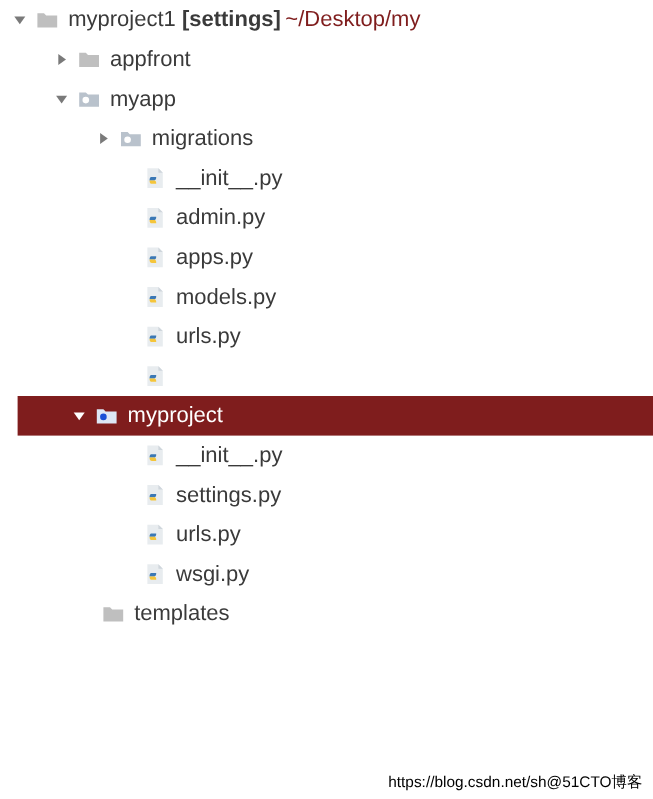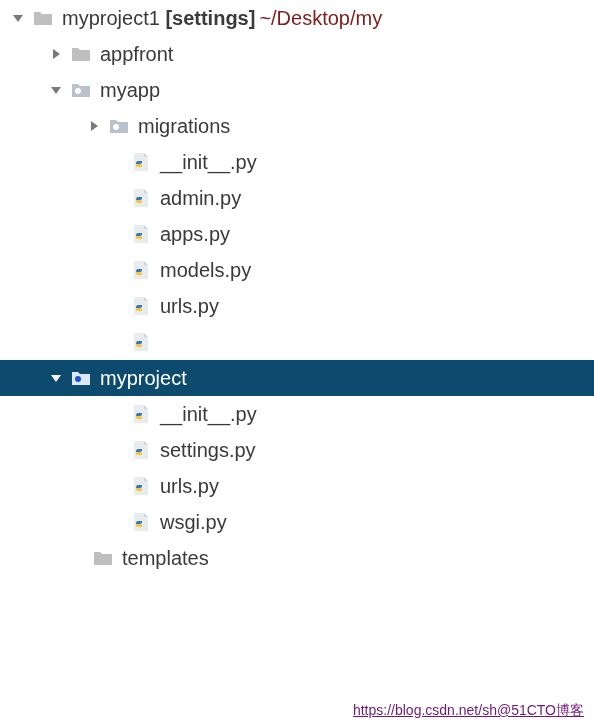--- a/index.html
+++ b/index.html
@@ -14,22 +14,23 @@
       position: relative;
       user-select: none;
     }
     .tree-row {
       display: flex;
       align-items: center;
       height: 36px;
       white-space: nowrap;
     }
     .tree-row.selected {
-      background: #0c4a6e;
+      background: #7f1d1d;
       color: #fff;
+      margin-left: 16px;
     }
     .indent { display: inline-block; }
     .arrow {
       width: 16px;
       height: 16px;
       display: inline-flex;
       align-items: center;
       justify-content: center;
       margin-right: 6px;
       flex-shrink: 0;
@@ -45,23 +46,22 @@
       flex-shrink: 0;
     }
     .label { white-space: nowrap; }
     .label .bold { font-weight: 700; }
     .path-suffix { color: #7f1d1d; margin-left: 4px; }
     .watermark {
       position: absolute;
       bottom: 6px;
       right: 10px;
       font-size: 14px;
-      color: #701a75;
+      color: #000000;
       pointer-events: none;
-      text-decoration: underline;
     }
   </style>
 </head>
 <body>
 
 <svg width="0" height="0" style="position:absolute">
   <defs>
     <g id="arrow-down">
       <path d="M2 4 L12 4 L7 11 Z" fill="#7a7a7a"></path>
     </g>

